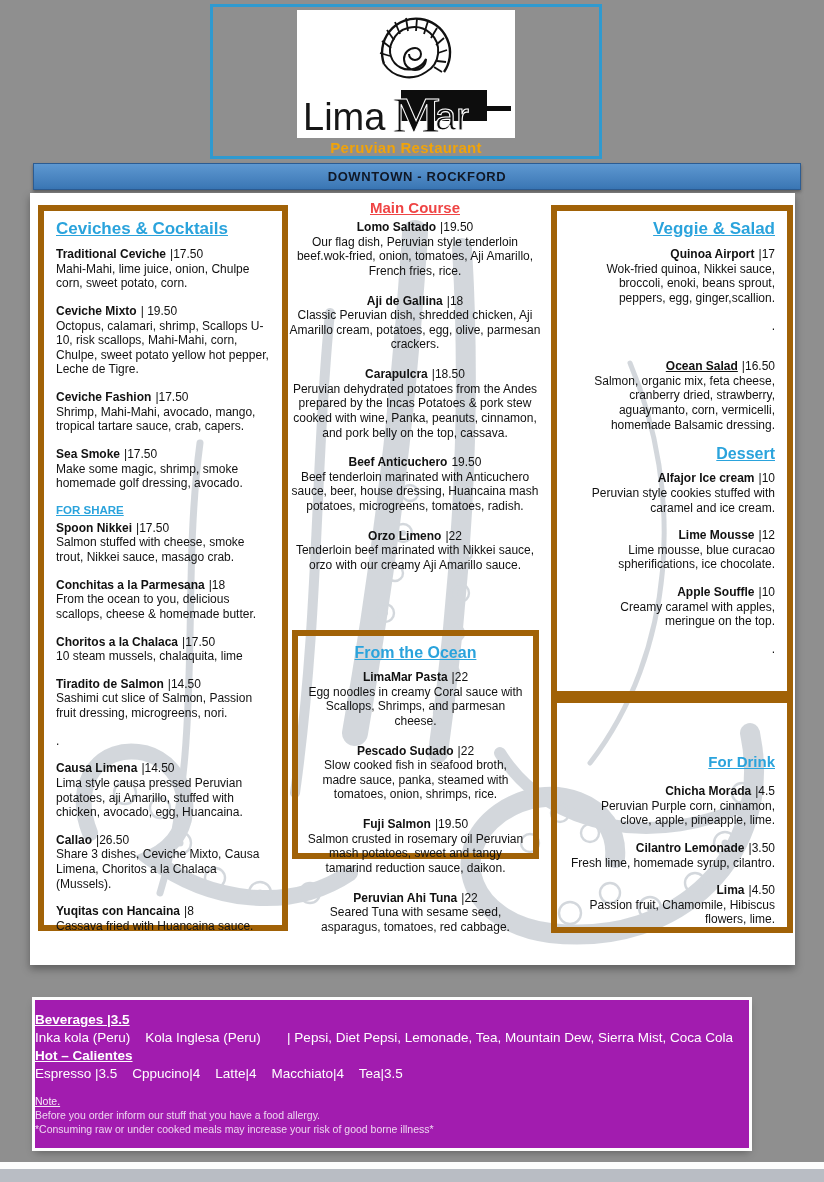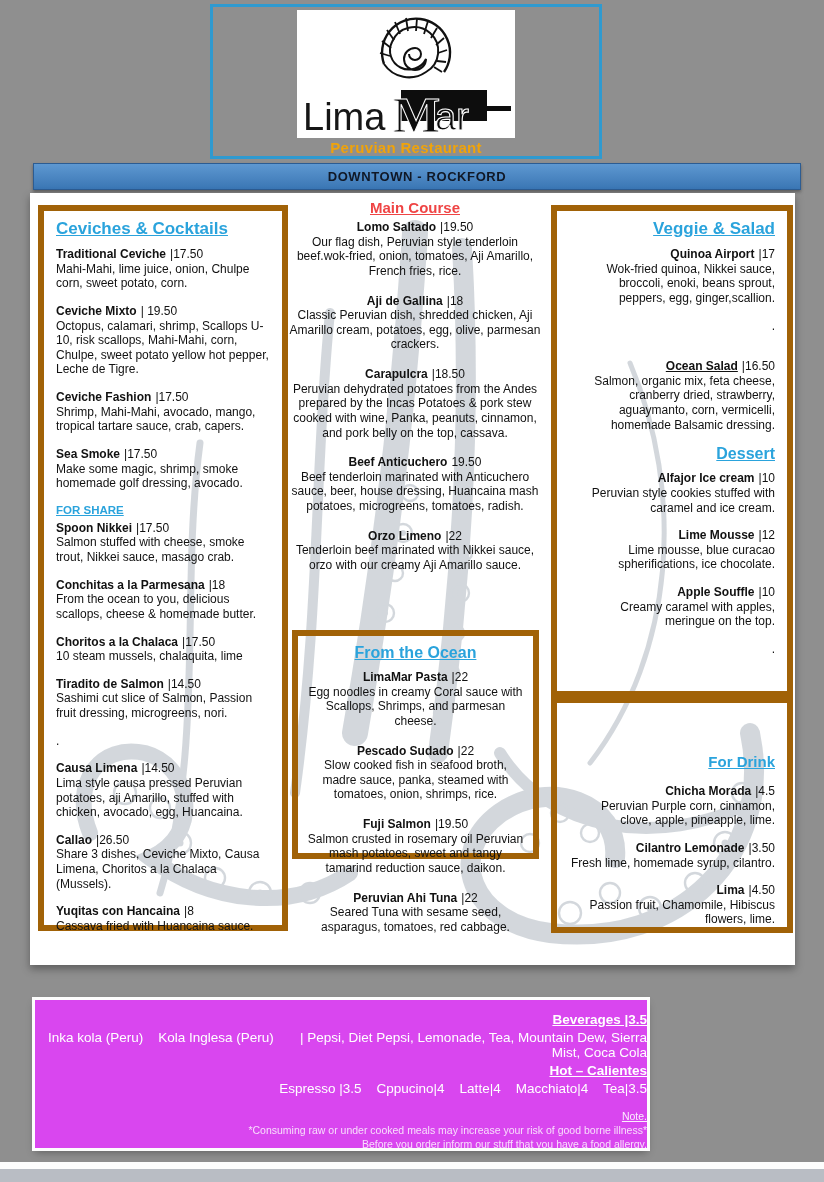--- a/index.html
+++ b/index.html
@@ -52,23 +52,23 @@
   .item-name{font-weight:700;}
   .item-price{font-weight:400;margin-left:4px;}
   .item-desc{font-weight:400;}
   .u-name .item-name{text-decoration:underline;}
   .gap-top{margin-top:26px;}
   .gap-top-sm{margin-top:10px;}
   .drink-head{margin-top:44px;margin-bottom:14px;}
   .dessert-head{margin-top:12px;}
   
   .bev-box{
-    position:absolute;left:35px;top:1000px;width:612px;height:148px;
-    background:#d946ef;box-shadow:0 0 0 3px #fdfdfd,0 4px 8px rgba(0,0,0,.35);
-    color:#fff;text-align:right;padding-top:12px;box-sizing:border-box;
+    position:absolute;left:35px;top:1000px;width:714px;height:148px;
+    background:#a21caf;box-shadow:0 0 0 3px #fdfdfd,0 4px 8px rgba(0,0,0,.35);
+    color:#fff;text-align:left;padding-top:12px;box-sizing:border-box;
   }
   .bev-title{font-size:13.5px;font-weight:700;text-decoration:underline;margin-bottom:3px;}
   .bev-line{font-size:13.5px;white-space:pre-wrap;margin-bottom:3px;}
   .note-title{font-size:10.5px;color:rgba(255,255,255,.9);text-decoration:underline;margin-top:14px;}
   .note-line{font-size:10.5px;color:rgba(255,255,255,.82);margin-top:2px;}
   .strip-white{position:absolute;left:0;top:1162px;width:824px;height:7px;background:#fdfdfd;}
   .strip-gray{position:absolute;left:0;top:1169px;width:824px;height:13px;background:#b9bdc4;}
 </style>
 </head>
 <body>
@@ -356,18 +356,18 @@
   </div>
 
 </div>
 
 <div class="bev-box">
   <div class="bev-title">Beverages |3.5</div>
   <div class="bev-line">Inka kola (Peru)    Kola Inglesa (Peru)       | Pepsi, Diet Pepsi, Lemonade, Tea, Mountain Dew, Sierra Mist, Coca Cola</div>
   <div class="bev-title">Hot – Calientes</div>
   <div class="bev-line">Espresso |3.5    Cppucino|4    Latte|4    Macchiato|4    Tea|3.5</div>
   <div class="note-title">Note.</div>
+  <div class="note-line">Before you order inform our stuff that you have a food allergy.</div>
   <div class="note-line">*Consuming raw or under cooked meals may increase your risk of good borne illness*</div>
-  <div class="note-line">Before you order inform our stuff that you have a food allergy.</div>
 </div>
 
 <div class="strip-white"></div>
 <div class="strip-gray"></div>
 
 </body></html>

